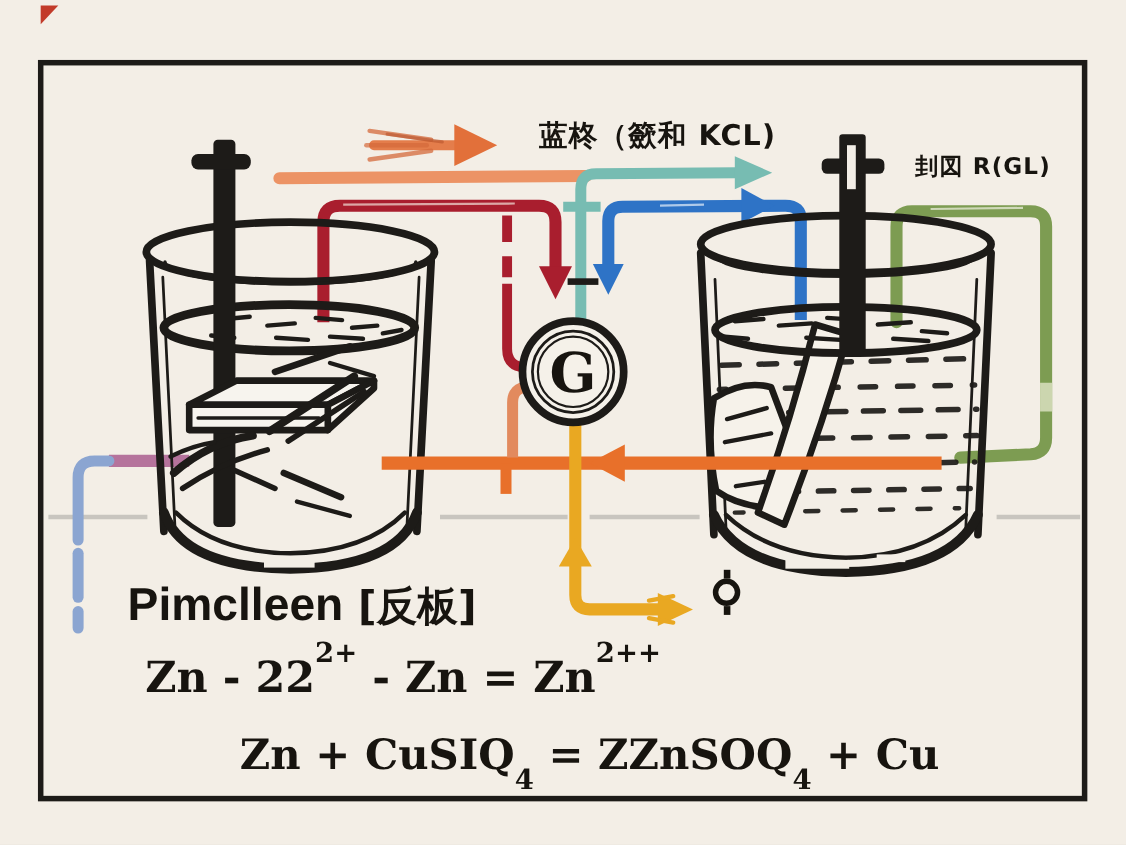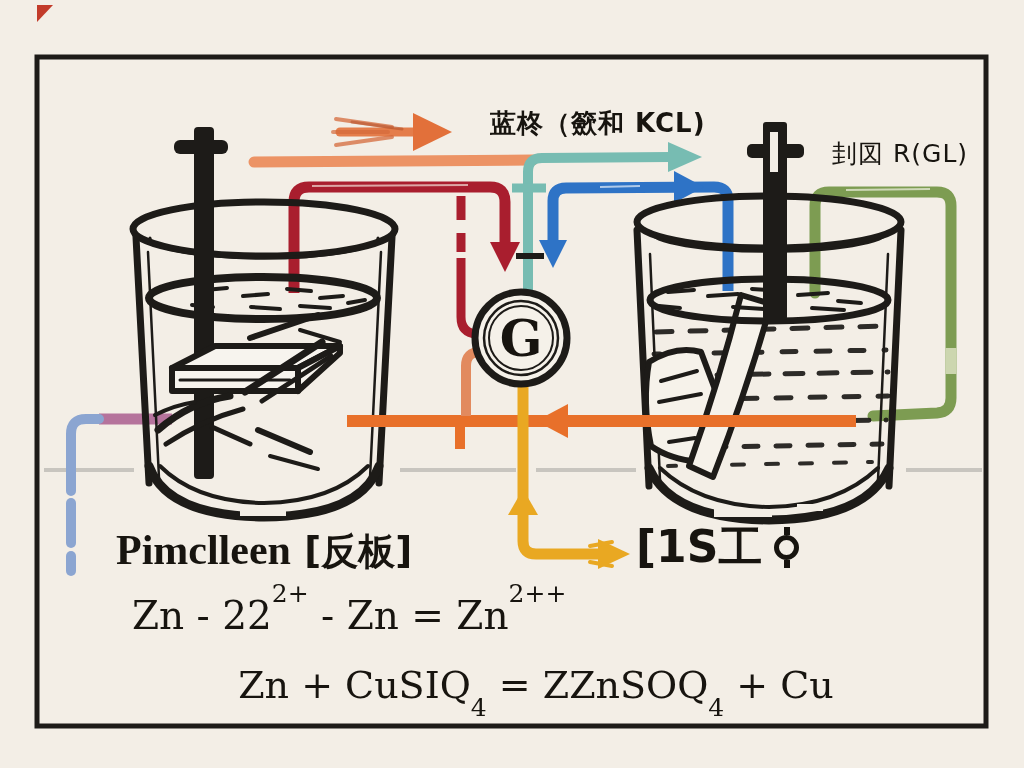--- a/index.html
+++ b/index.html
@@ -1,29 +1,29 @@
 <!DOCTYPE html>
 <html><head>
 <meta charset="utf-8">
 <style>
   html,body{margin:0;padding:0;background:#e9e4db;}
   .stage{position:relative;width:1024px;height:768px;background:#f3eee6;overflow:hidden;
          font-family:"DejaVu Sans","Liberation Sans",sans-serif;color:#17140f;}
   .stage svg{position:absolute;left:0;top:0;}
   .txt{position:absolute;white-space:nowrap;color:#17140f;}
   .cjk{font-weight:700;}
-  .serif{font-family:Liberation Serif, serif;font-weight:700;}
+  .serif{font-family:Liberation Sans, sans-serif;font-weight:700;}
   .t-saltbridge{left:490px;top:106px;font-size:26px;font-weight:700;letter-spacing:1px;}
-  .t-rightwire{left:832px;top:137px;font-size:25px;font-weight:400;letter-spacing:1px;}
+  .t-rightwire{left:832px;top:137px;font-size:21px;font-weight:700;letter-spacing:1px;}
   .t-g{left:492px;top:310px;width:58px;height:58px;line-height:58px;text-align:center;
        font-family:"DejaVu Serif","Liberation Serif",serif;font-weight:700;font-size:50px;}
   .t-leftelec{left:116px;top:525px;font-size:42px;}
   .t-leftelec .cjk{font-size:37px;}
   .t-rightelec{left:636px;top:518px;font-size:44px;font-weight:700;display:flex;align-items:center;}
-  .eq{font-family:"DejaVu Serif","Liberation Serif",serif;font-weight:400;}
+  .eq{font-family:"DejaVu Serif","Liberation Serif",serif;font-weight:700;}
   .eq sup{font-size:25px;position:relative;top:-13px;}
   .eq sub{font-size:25px;position:relative;top:9px;}
   .t-lefteq{left:132px;top:592px;font-size:39px;}
   .t-righteq{left:633px;top:592px;font-size:38px;}
   .t-bottomeq{left:536px;top:663px;font-size:38px;transform:translateX(-50%);}
   .ring-sym{display:inline-flex;flex-direction:column;align-items:center;margin:0 12px;}
   .ring-sym .stem{width:6px;height:8px;background:#17140f;}
   .ring-sym .ring{width:15px;height:15px;border:5px solid #17140f;border-radius:50%;}
 </style>
 </head>
@@ -208,21 +208,20 @@
 <div class="txt t-g">G</div>
 
 <div class="txt t-leftelec">
   <span class="serif">Pimclleen</span>
   <span class="cjk">[反板]</span>
 </div>
 
 <div class="txt t-lefteq eq"><span>Zn - 22</span><sup>2+</sup><span> - Zn = Zn</span><sup>2++</sup></div>
 
 <div class="txt t-rightelec">
-  <span>[1S工</span>
   <span class="ring-sym">
     <span class="stem"></span>
     <span class="ring"></span>
     <span class="stem"></span>
   </span>
 </div>
 
 
 <div class="txt t-bottomeq eq"><span>Zn + CuSIQ</span><sub>4</sub><span> = ZZnSOQ</span><sub>4</sub><span> + Cu</span></div>
 

